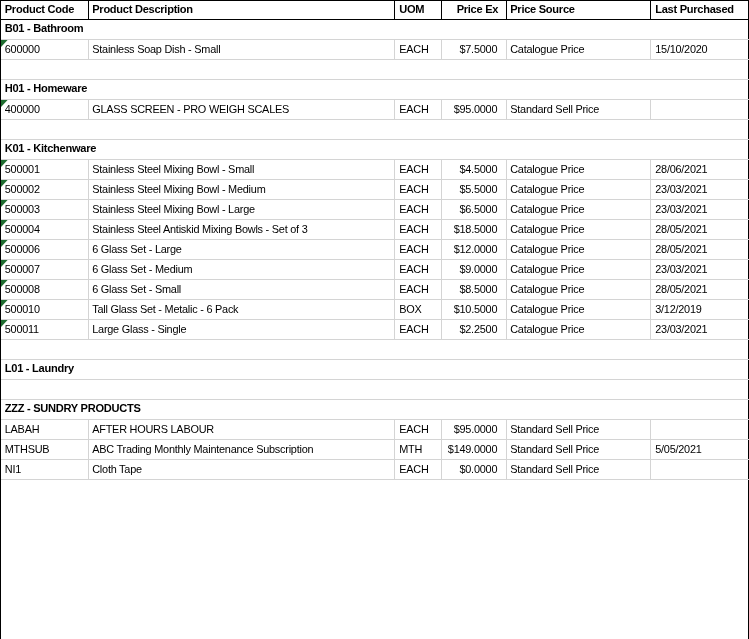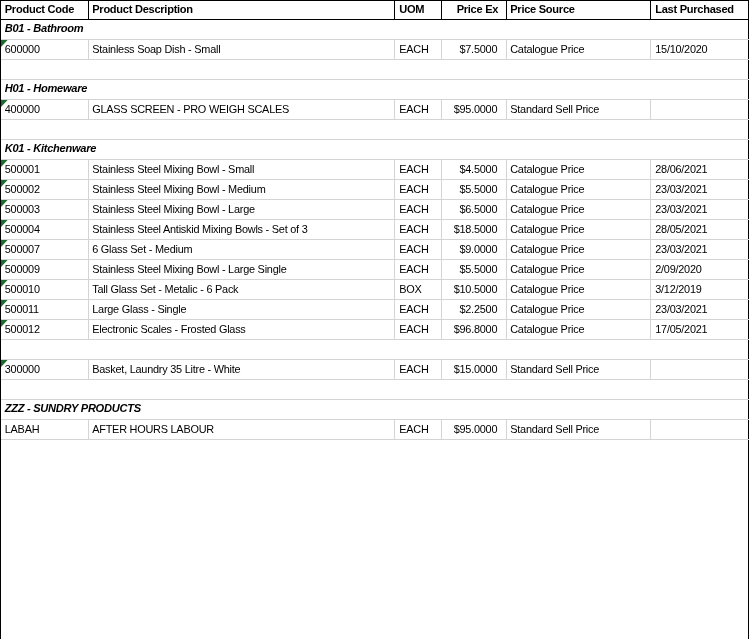--- a/index.html
+++ b/index.html
@@ -34,21 +34,21 @@
 
   table.grid col.c-code   { width: 87px; }
   table.grid col.c-desc   { width: 305px; }
   table.grid col.c-uom    { width: 47px; }
   table.grid col.c-price  { width: 64px; }
   table.grid col.c-src    { width: 144px; }
   table.grid col.c-last   { width: 99px; }
 
   tr.r-head   { height: 18px; margin-top: 8px; }
   tr.r-data   { height: 20px; margin-top: 44px; }
-  tr.r-group  { height: 20px; font-style: italic; }
+  tr.r-group  { height: 20px; }
   tr.r-blank  { height: 20px; }
 
   td, th {
     padding: 0 4px;
     margin: 0;
     overflow: hidden;
     white-space: nowrap;
     vertical-align: middle;
     font-weight: normal;
     text-align: left;
@@ -186,79 +186,90 @@
         </tr>
         <tr class="r-data">
           <td class="code flag">500004</td>
           <td>Stainless Steel Antiskid Mixing Bowls - Set of 3</td>
           <td>EACH</td>
           <td class="num">$18.5000</td>
           <td>Catalogue Price</td>
           <td class="last">28/05/2021</td>
         </tr>
         <tr class="r-data">
+          <td class="code flag">500006</td>
+          <td>6 Glass Set - Large</td>
+          <td>EACH</td>
+          <td class="num">$12.0000</td>
+          <td>Catalogue Price</td>
+          <td class="last">28/05/2021</td>
+        </tr>
+        <tr class="r-data">
           <td class="code flag">500007</td>
           <td>6 Glass Set - Medium</td>
           <td>EACH</td>
           <td class="num">$9.0000</td>
           <td>Catalogue Price</td>
           <td class="last">23/03/2021</td>
         </tr>
         <tr class="r-data">
-          <td class="code flag">500009</td>
-          <td>Stainless Steel Mixing Bowl - Large Single</td>
-          <td>EACH</td>
-          <td class="num">$5.5000</td>
-          <td>Catalogue Price</td>
-          <td class="last">2/09/2020</td>
+          <td class="code flag">500008</td>
+          <td>6 Glass Set - Small</td>
+          <td>EACH</td>
+          <td class="num">$8.5000</td>
+          <td>Catalogue Price</td>
+          <td class="last">28/05/2021</td>
         </tr>
         <tr class="r-data">
           <td class="code flag">500010</td>
           <td>Tall Glass Set - Metalic - 6 Pack</td>
           <td>BOX</td>
           <td class="num">$10.5000</td>
           <td>Catalogue Price</td>
           <td class="last">3/12/2019</td>
         </tr>
         <tr class="r-data">
           <td class="code flag">500011</td>
           <td>Large Glass - Single</td>
           <td>EACH</td>
           <td class="num">$2.2500</td>
           <td>Catalogue Price</td>
           <td class="last">23/03/2021</td>
         </tr>
-        <tr class="r-data">
-          <td class="code flag">500012</td>
-          <td>Electronic Scales - Frosted Glass</td>
-          <td>EACH</td>
-          <td class="num">$96.8000</td>
-          <td>Catalogue Price</td>
-          <td class="last">17/05/2021</td>
-        </tr>
-        <tr class="r-blank">
-          <td colspan="6">&nbsp;</td>
-        </tr>
-        <tr class="r-data">
-          <td class="code flag">300000</td>
-          <td>Basket, Laundry 35 Litre - White</td>
-          <td>EACH</td>
-          <td class="num">$15.0000</td>
-          <td>Standard Sell Price</td>
-          <td class="last">&nbsp;</td>
+        <tr class="r-blank">
+          <td colspan="6">&nbsp;</td>
+        </tr>
+        <tr class="r-group">
+          <td colspan="6">L01 - Laundry</td>
         </tr>
         <tr class="r-blank">
           <td colspan="6">&nbsp;</td>
         </tr>
         <tr class="r-group">
           <td colspan="6">ZZZ - SUNDRY PRODUCTS</td>
         </tr>
         <tr class="r-data">
           <td class="code">LABAH</td>
           <td>AFTER HOURS LABOUR</td>
           <td>EACH</td>
           <td class="num">$95.0000</td>
+          <td>Standard Sell Price</td>
+          <td class="last">&nbsp;</td>
+        </tr>
+        <tr class="r-data">
+          <td class="code">MTHSUB</td>
+          <td>ABC Trading Monthly Maintenance Subscription</td>
+          <td>MTH</td>
+          <td class="num">$149.0000</td>
+          <td>Standard Sell Price</td>
+          <td class="last">5/05/2021</td>
+        </tr>
+        <tr class="r-data">
+          <td class="code">NI1</td>
+          <td>Cloth Tape</td>
+          <td>EACH</td>
+          <td class="num">$0.0000</td>
           <td>Standard Sell Price</td>
           <td class="last">&nbsp;</td>
         </tr>
       </tbody>
   </table>
 </div>
 
 </body></html>

